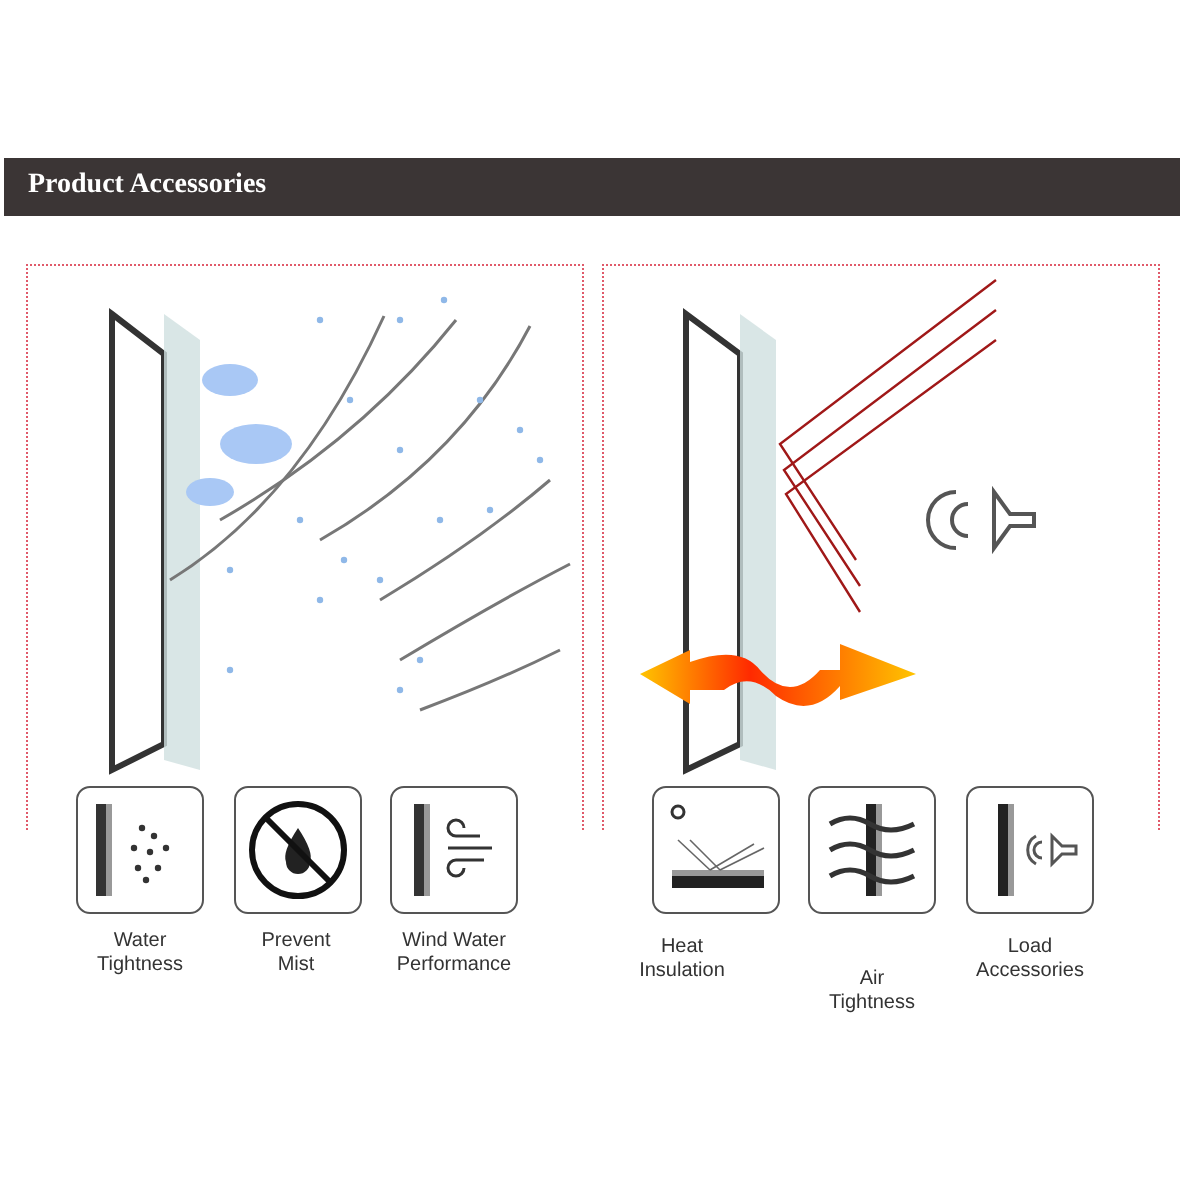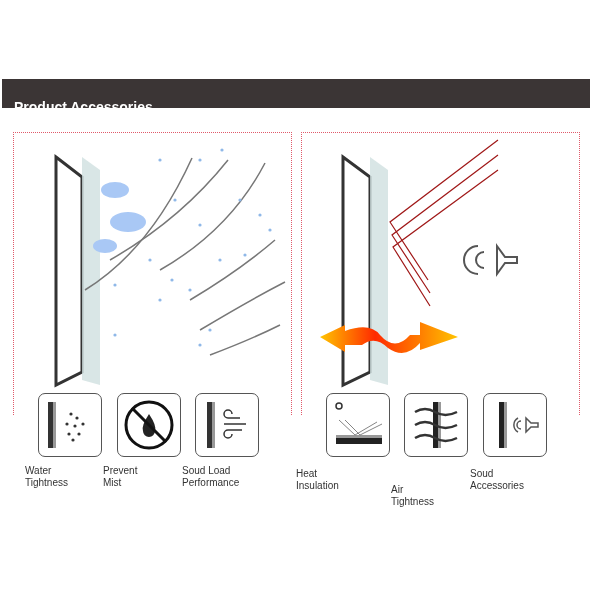--- a/index.html
+++ b/index.html
@@ -1,24 +1,24 @@
 <!DOCTYPE html>
 <html><head>
 <meta charset="utf-8">
 <style>
   html,body{margin:0;padding:0;background:#fff;}
   body{width:600px;height:600px;position:relative;overflow:hidden;font-family:"Liberation Sans",sans-serif;}
   .header{position:absolute;left:2px;top:79px;width:588px;height:29px;background:#3b3535;}
-  .header span{position:absolute;left:12px;top:20px;color:#fff;font-family:Liberation Sans, sans-serif;font-weight:bold;font-size:14px;}
+  .header span{position:absolute;left:12px;top:6px;color:#fff;font-family:Liberation Serif, serif;font-weight:bold;font-size:14px;}
   .panel{position:absolute;top:132px;border:1px dotted #e05a6a;border-bottom:none;height:282px;}
   .panel.left{left:13px;width:277px;}
   .panel.right{left:301px;width:277px;}
   .illus{position:absolute;left:0;top:0;}
   .icon-box{position:absolute;top:393px;width:62px;height:62px;border:1.5px solid #555;border-radius:7px;background:#fff;}
-  .label{position:absolute;top:465px;width:90px;text-align:left;font-size:10px;color:#333;line-height:12px;}
+  .label{position:absolute;top:465px;width:90px;text-align:center;font-size:10px;color:#333;line-height:12px;}
 </style>
 </head>
 <body>
 
 <div class="header">
   <span>Product Accessories</span>
 </div>
 
 <div class="panel left"></div>
 <div class="panel right"></div>
@@ -159,27 +159,27 @@
 
 <div class="label" style="left:25px">
     <div>Water</div>
     <div>Tightness</div>
   </div>
 <div class="label" style="left:103px">
     <div>Prevent</div>
     <div>Mist</div>
   </div>
 <div class="label" style="left:182px">
-    <div>Soud Load</div>
+    <div>Wind Water</div>
     <div>Performance</div>
   </div>
 <div class="label" style="left:296px;top:468px">
     <div>Heat</div>
     <div>Insulation</div>
   </div>
 <div class="label" style="left:391px;top:484px">
     <div>Air</div>
     <div>Tightness</div>
   </div>
 <div class="label" style="left:470px;top:468px">
-    <div>Soud</div>
+    <div>Load</div>
     <div>Accessories</div>
   </div>
 
 </body></html>

